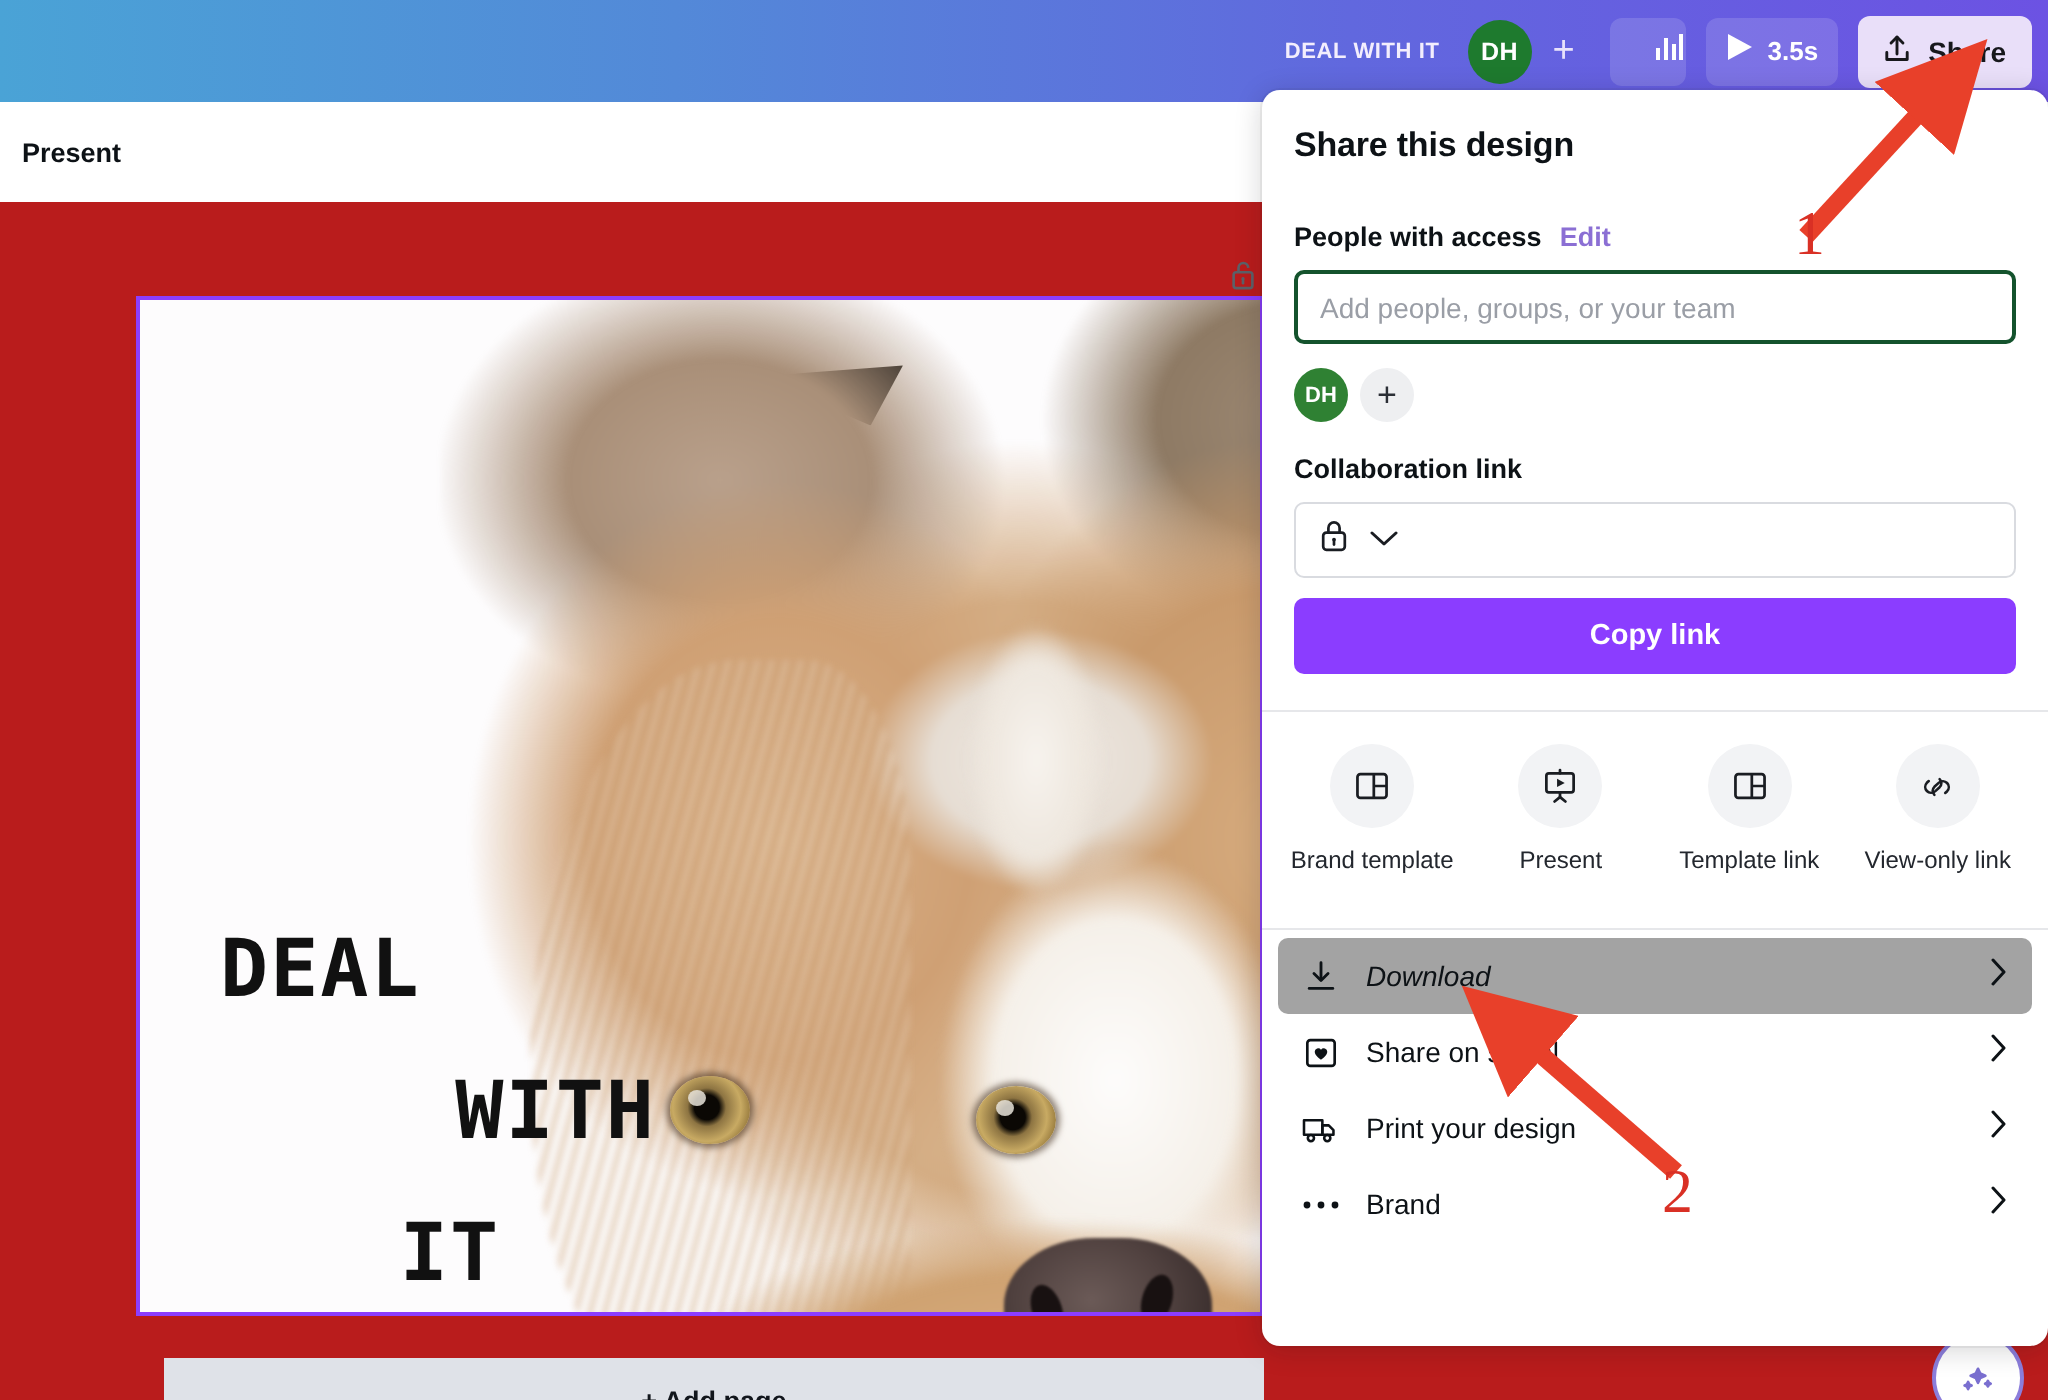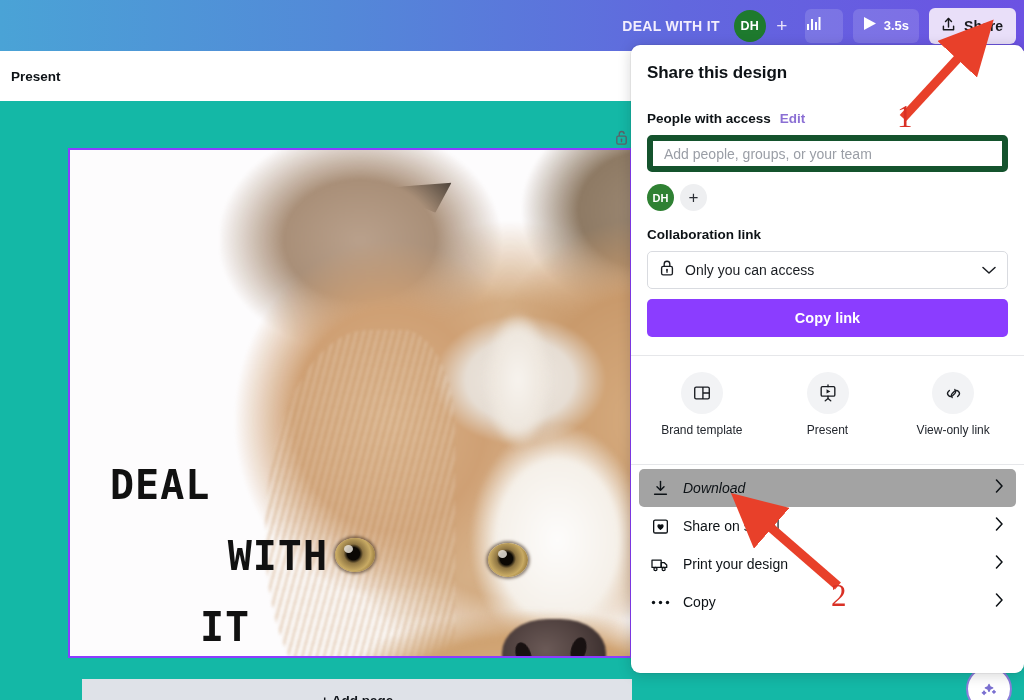--- a/index.html
+++ b/index.html
@@ -12,60 +12,60 @@
   #app { position: relative; width: 1024px; height: 700px; }
 
   
   .topbar {
     position: absolute; left: 0; top: 0; width: 1024px; height: 51px;
     background: linear-gradient(90deg, #4aa3d6 0%, #5389d8 33%, #6168de 66%, #6c52e3 100%);
     display: flex; align-items: center; justify-content: flex-end;
     padding-right: 8px; gap: 10px;
   }
   .doc-title {
-    color: #f3eefd; font-size: 14px; font-weight: 700;
+    color: #f3eefd; font-size: 11px; font-weight: 700;
     letter-spacing: .3px; margin-right: 4px; white-space: nowrap;
   }
   .avatar-group { display: flex; align-items: center; }
   .avatar {
     width: 32px; height: 32px; border-radius: 50%;
     background: #1e7a2e; color: #fff; font-size: 12.5px; font-weight: 700;
     display: flex; align-items: center; justify-content: center;
     letter-spacing: .3px;
   }
   .avatar-add {
     width: 26px; height: 26px; border-radius: 50%;
     background: transparent; color: #e9e2fb; font-size: 19px; font-weight: 400;
     display: flex; align-items: center; justify-content: center;
     margin-left: 3px;
   }
   .tb-btn {
     height: 34px; border-radius: 6px; background: rgba(255,255,255,.14);
-    display: flex; align-items: center; justify-content: flex-start;
+    display: flex; align-items: center; justify-content: flex-end;
     color: #fff; padding: 0 10px; gap: 7px;
   }
   .tb-btn.analytics { width: 38px; padding: 0; }
   .tb-time { font-size: 13px; font-weight: 700; color: #fff; }
   .share-btn {
     height: 36px; background: #e9dff9; border-radius: 6px;
     display: flex; align-items: center; gap: 7px; padding: 0 13px 0 11px;
     color: #17181c; font-size: 14px; font-weight: 700;
   }
 
   
   .toolbar2 {
     position: absolute; left: 0; top: 51px; width: 1024px; height: 50px;
     background: #fff; display: flex; align-items: center; padding-left: 11px;
   }
   .toolbar2 .pos { font-size: 13.5px; color: #0d1216; font-weight: 700; }
 
   
   .workspace {
     position: absolute; left: 0; top: 101px; width: 1024px; height: 599px;
-    background: #14b8a6;
+    background: #b91c1c;
   }
   .canvas-wrap {
     position: absolute; left: 68px; top: 47px; width: 564px; height: 510px;
     border: 2px solid #8b3dff; background: #fff; overflow: hidden;
   }
   .lock-icon {
     position: absolute; left: 610px; top: 25px; width: 22px; height: 22px;
     display: flex; align-items: center; justify-content: center;
   }
 
@@ -163,21 +163,21 @@
     box-shadow: 0 2px 14px rgba(14,19,24,.18), 0 0 0 1px rgba(14,19,24,.05);
     overflow: hidden;
   }
   .sp-pad { padding: 18px 16px 0 16px; }
   .sp-title { font-size: 17px; font-weight: 700; color: #0d1216; letter-spacing: -.1px; }
   .sp-sub-row { display: flex; align-items: baseline; gap: 9px; margin-top: 28px; }
   .sp-sub { font-size: 13.5px; font-weight: 700; color: #0d1216; }
   .sp-edit { font-size: 13.5px; font-weight: 700; color: #8b6fd4; }
   .sp-input {
     margin-top: 9px; width: 361px; height: 37px;
-    border: 6px solid #14532d; border-radius: 5px;
+    border: 2px solid #14532d; border-radius: 5px;
     display: flex; align-items: center; padding: 0 11px;
     font-size: 14px; color: #9a9ea6;
   }
   .sp-people { display: flex; align-items: center; gap: 6px; margin-top: 12px; }
   .sp-av {
     width: 27px; height: 27px; border-radius: 50%; background: #2f8133;
     color:#fff; font-size: 11px; font-weight: 700;
     display:flex; align-items:center; justify-content:center;
   }
   .sp-av-add {
@@ -350,21 +350,20 @@
 
       <div class="sp-select">
         <span>
           <svg width="16" height="18" viewBox="0 0 16 18" fill="none" stroke="#1a1d22" stroke-width="1.35">
             <rect x="2.6" y="7.3" width="10.8" height="8.6" rx="1.6"></rect>
             <path d="M5.2 7.3V5a2.8 2.8 0 0 1 5.6 0v2.3"></path>
             <circle cx="8" cy="10.8" r=".95" fill="#1a1d22" stroke="none"></circle>
             <path d="M8 11.4v1.9" stroke-linecap="round"></path>
           </svg>
         </span>
-        <span class="val">Only you can access</span>
         <span>
           <svg width="14" height="9" viewBox="0 0 14 9" fill="none" stroke="#1a1d22" stroke-width="1.5" stroke-linecap="round" stroke-linejoin="round">
               <path d="M1 1.5L7 7l6-5.5"></path>
             </svg>
         </span>
       </div>
 
       <div class="sp-copy">
         <span>Copy link</span>
       </div>
@@ -390,20 +389,29 @@
             <rect x="3.5" y="4" width="15" height="10.5" rx="1.4"></rect>
             <path d="M11 2.2v1.8"></path>
               <path d="M11 14.5v2.6"></path>
             <path d="M8 19.5l3-2.4 3 2.4"></path>
             <polygon points="9.4,7 13.6,9.3 9.4,11.6" fill="#1a1d22" stroke="none"></polygon>
           </svg>
         </div>
         <div class="sp-quick-label">Present</div>
       </div>
 
+      <div class="sp-quick-item">
+        <div class="sp-quick-circle">
+          <svg width="20" height="20" viewBox="0 0 22 22" fill="none" stroke="#1a1d22" stroke-width="1.5">
+            <rect x="3" y="4.5" width="16" height="13" rx="1.6"></rect>
+            <path d="M12 4.5v13M12 11h7"></path>
+          </svg>
+        </div>
+        <div class="sp-quick-label">Template link</div>
+      </div>
 
       <div class="sp-quick-item">
         <div class="sp-quick-circle">
           <svg width="21" height="21" viewBox="0 0 24 24" fill="none" stroke="#1a1d22" stroke-width="1.5" stroke-linecap="round">
             <path d="M13.5 7.5a3.2 3.2 0 0 1 0 4.6l-2.6 2.4a3.4 3.4 0 0 1-4.7-4.9l1.1-1"></path>
             <path d="M10.5 16.5a3.2 3.2 0 0 1 0-4.6l2.6-2.4a3.4 3.4 0 0 1 4.7 4.9l-1.1 1"></path>
           </svg>
         </div>
         <div class="sp-quick-label">View-only link</div>
       </div>
@@ -462,21 +470,21 @@
       </div>
 
       <div class="sp-row">
         <span class="sp-icon">
           <svg width="19" height="7" viewBox="0 0 19 7" fill="#0d1216">
             <circle cx="2.5" cy="3.5" r="1.7"></circle>
               <circle cx="9.5" cy="3.5" r="1.7"></circle>
               <circle cx="16.5" cy="3.5" r="1.7"></circle>
           </svg>
         </span>
-        <span class="rl">Copy</span>
+        <span class="rl">Brand</span>
         <span class="chev">
           <svg width="9" height="14" viewBox="0 0 9 14" fill="none" stroke="#0d1216" stroke-width="1.5" stroke-linecap="round" stroke-linejoin="round">
               <path d="M1.5 1L7 7l-5.5 6"></path>
             </svg>
         </span>
       </div>
     </div>
   </div>
 
   <svg class="anno" style="left:0;top:0;width:1024px;height:700px;">

